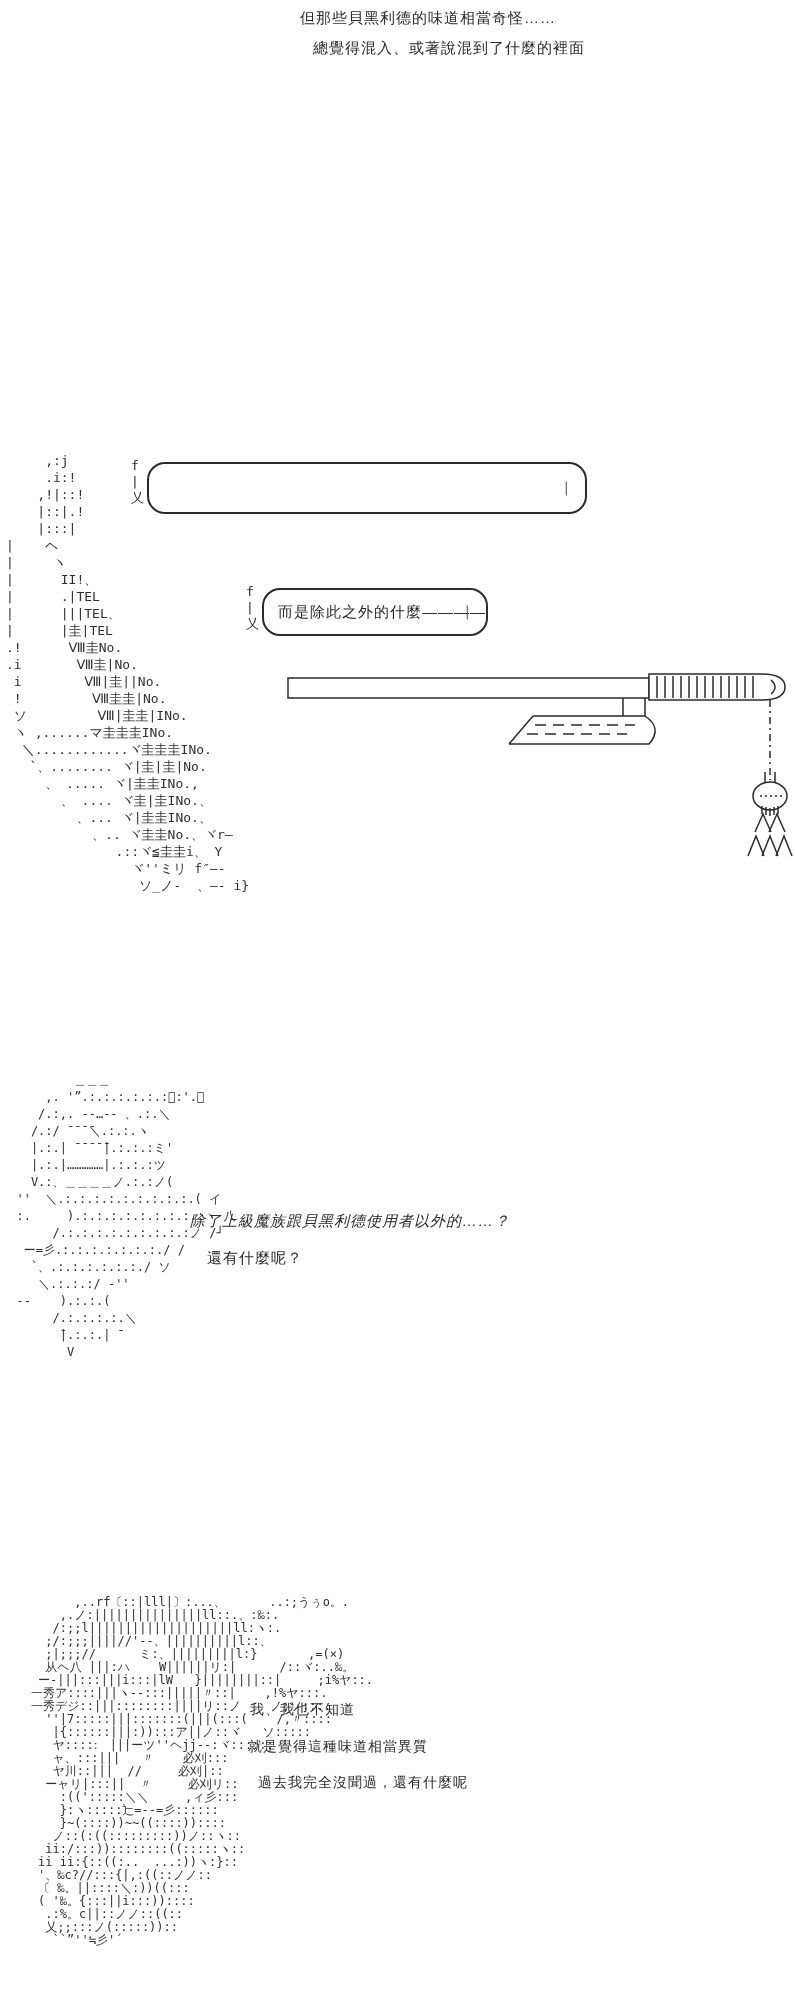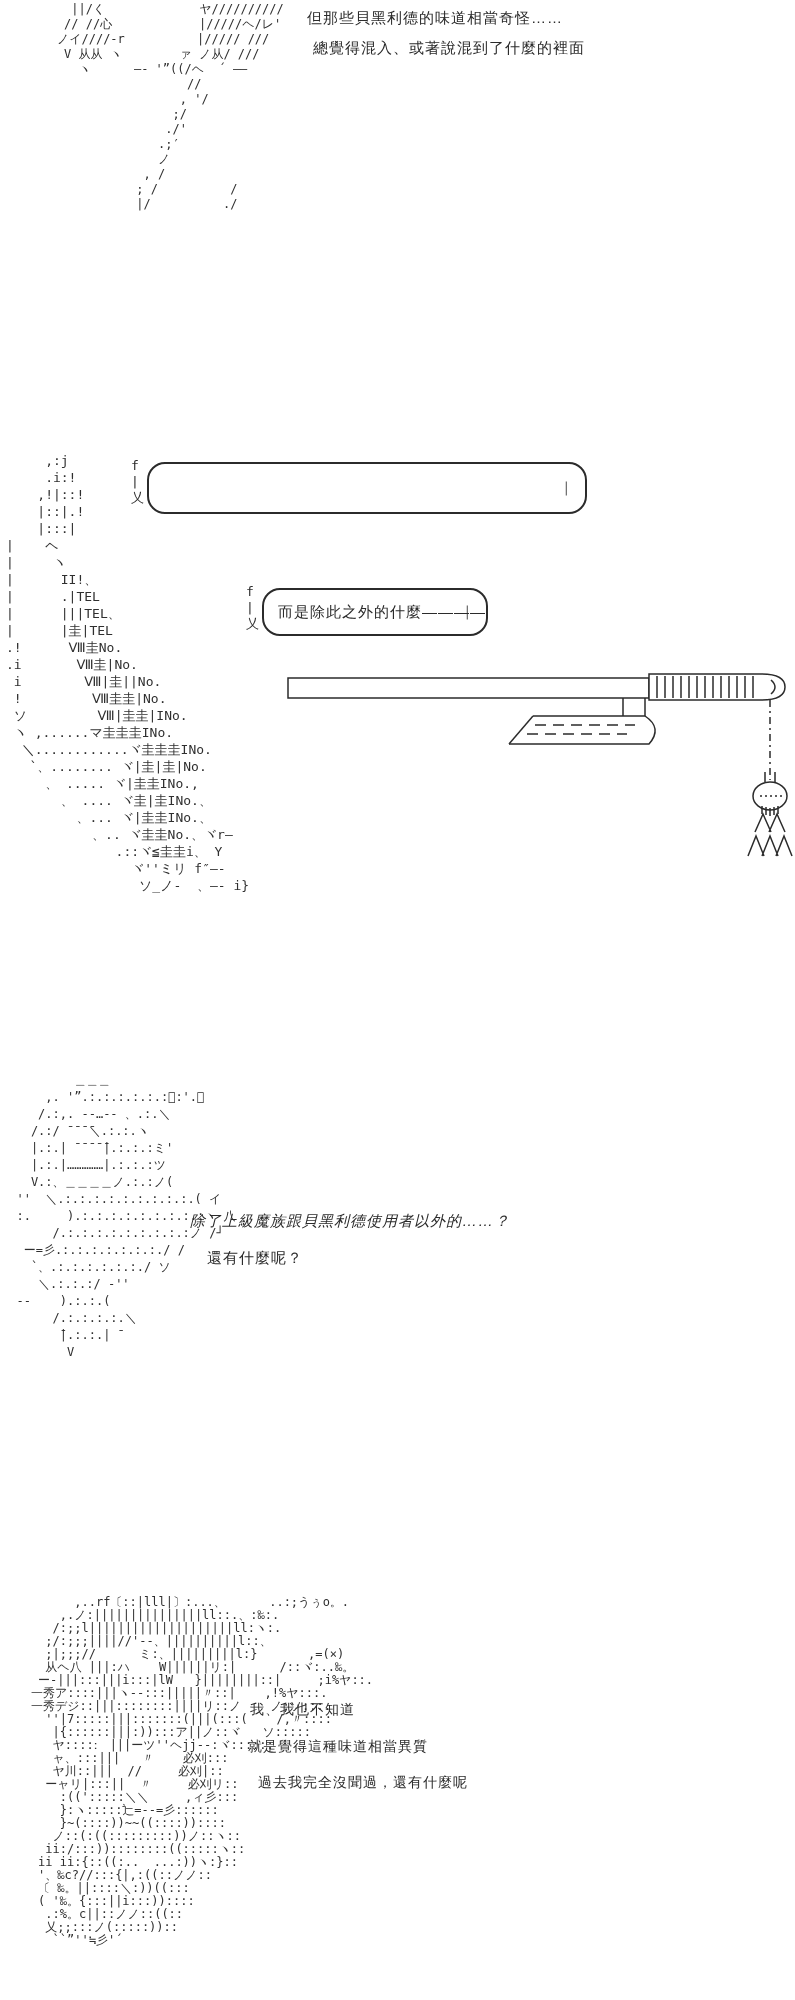--- a/index.html
+++ b/index.html
@@ -28,36 +28,22 @@
     font-family:"DejaVu Sans Mono",monospace;font-size:13px;line-height:16px;z-index:2;
   }
   .sword{position:absolute;left:283px;top:666px;}
   .sword *{vector-effect:non-scaling-stroke;}
 </style>
 </head>
 <body>
 
 <div class="page">
 
-  <pre class="aa aa-top">      ||/く             ヤ//////////
-     // //心            |/////ヘ/レ'
-    ノイ////-r          |///// ///
-     V 从从 ヽ        ァ ノ从/ ///
-       ヽ      ―- '”((/ヘ  ´ ――
-                      //
-                     , '/
-                    ;/
-                   ./'
-                  .;′
-                  ノ
-                , /
-               ; /          /
-               |/          ./</pre>
 
-  <div class="txt" style="left:300px;top:9px;margin-left:7px;">但那些貝黑利德的味道相當奇怪……</div>
+  <div class="txt" style="left:300px;top:9px;">但那些貝黑利德的味道相當奇怪……</div>
   <div class="txt" style="left:313px;top:39px;">總覺得混入、或著說混到了什麼的裡面</div>
 
   <pre class="aa aa-wing">     ,:j
      .i:!
     ,!|::!
     |::|.!
     |:::|
 |    ヘ
 |     ヽ
 |      II!、

